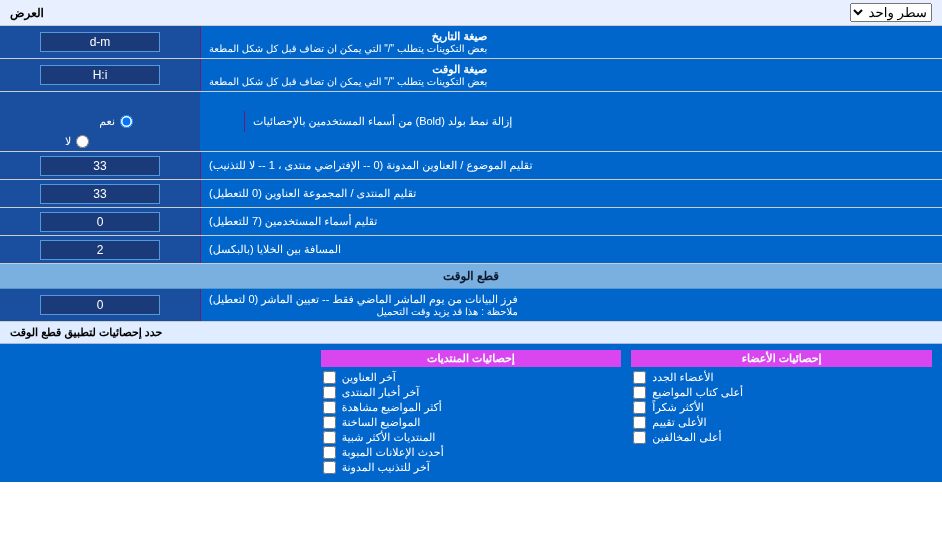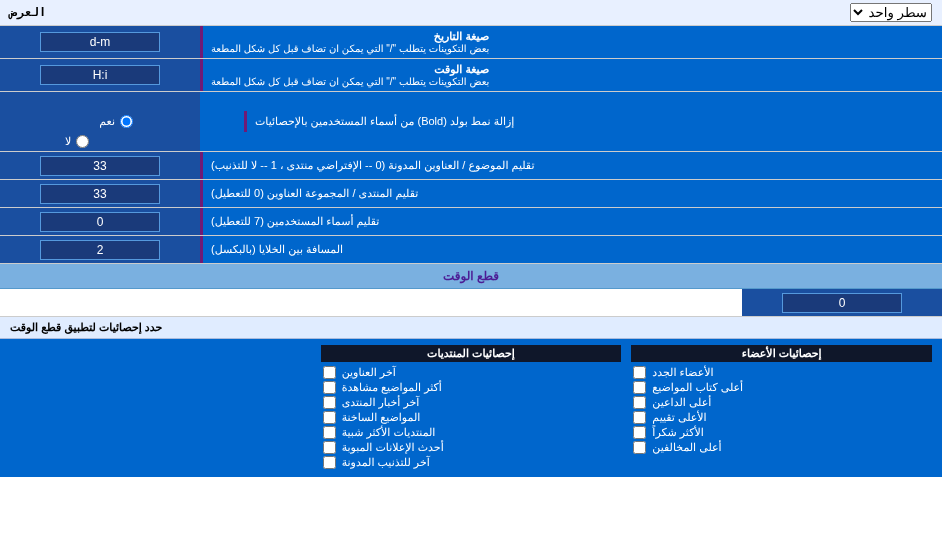--- a/index.html
+++ b/index.html
@@ -26,21 +26,21 @@
     .row-label {
       flex: 1;
       background: #0066cc;
       color: #fff;
       padding: 4px 8px;
       display: flex;
       align-items: center;
       justify-content: flex-end;
       text-align: right;
       font-size: 11px;
-      border-left: 3px solid #701a75;
+      border-left: 1px solid #701a75;
     }
 
     .row-input {
       width: 200px;
       background: #1a4fa0;
       display: flex;
       align-items: center;
       justify-content: center;
       padding: 3px 6px;
     }
@@ -62,21 +62,21 @@
       background: #e8f0ff;
       border-bottom: 1px solid #ccc;
       min-height: 26px;
       padding: 3px 10px;
       justify-content: space-between;
     }
 
     
     .section-header {
       background: #7ab0e0;
-      color: #4c1d95;
+      color: #0f172a;
       font-weight: bold;
       font-size: 12px;
       text-align: center;
       padding: 5px 8px;
       border-bottom: 1px solid #5599cc;
     }
 
     
     .radio-row {
       display: flex;
@@ -117,21 +117,21 @@
     .checkbox-col {
       flex: 1;
     }
 
     .checkbox-col-title {
       color: #fff;
       font-weight: bold;
       font-size: 11px;
       text-align: center;
       margin-bottom: 4px;
-      background: #0f172a;
+      background: #d946ef;
       padding: 2px 4px;
     }
 
     .checkbox-item {
       display: flex;
       align-items: center;
       color: #fff;
       font-size: 11px;
       margin: 2px 0;
       justify-content: flex-end;
@@ -160,21 +160,21 @@
 <div class="main-container">
 
   <div class="errd-row">
     <div>
       <select>
         <option>سطر واحد</option>
         <option>سطرين</option>
         <option>ثلاثة أسطر</option>
       </select>
     </div>
-    <div style="font-weight:bold;font-size:12px;color:#000;font-family:Liberation Mono, monospace;">العرض</div>
+    <div style="font-weight:bold;font-size:12px;color:#000;">العرض</div>
   </div>
 
   <div class="row">
     <div class="row-label">
       <div>
         <div style="font-weight:bold;">صيغة التاريخ</div>
         <div style="font-size:10px;">بعض التكوينات يتطلب "/" التي يمكن ان تضاف قبل كل شكل المطعة</div>
       </div>
     </div>
     <div class="row-input">
@@ -244,20 +244,26 @@
     <div class="row-input">
       <input type="text" value="2" style="">
     </div>
   </div>
 
   <div class="section-header">
     <span>قطع الوقت</span>
   </div>
 
   <div class="row">
+    <div class="row-label">
+      <div>
+        <div>فرز البيانات من يوم الماشر الماضي فقط -- تعيين الماشر (0 لتعطيل)</div>
+        <div style="font-size:10px;">ملاحظة : هذا قد يزيد وقت التحميل</div>
+      </div>
+    </div>
     <div class="row-input">
       <input type="text" value="0" style="">
     </div>
   </div>
 
   <div class="limit-label-row">
     <span>حدد إحصائيات لتطبيق قطع الوقت</span>
   </div>
 
   <div class="checkboxes-area">
@@ -266,52 +272,48 @@
       <div class="checkbox-col-title">إحصائيات الأعضاء</div>
       <div class="checkbox-item">
         <span>الأعضاء الجدد</span>
         <input type="checkbox" style="">
       </div>
       <div class="checkbox-item">
         <span>أعلى كتاب المواضيع</span>
         <input type="checkbox" style="">
       </div>
       <div class="checkbox-item">
-        <span>أعلى الداعين</span>
+        <span>الأكثر شكراً</span>
         <input type="checkbox" style="">
       </div>
       <div class="checkbox-item">
         <span>الأعلى تقييم</span>
-        <input type="checkbox" style="">
-      </div>
-      <div class="checkbox-item">
-        <span>الأكثر شكراً</span>
         <input type="checkbox" style="">
       </div>
       <div class="checkbox-item">
         <span>أعلى المخالفين</span>
         <input type="checkbox" style="">
       </div>
     </div>
 
     <div class="checkbox-col">
       <div class="checkbox-col-title">إحصائيات المنتديات</div>
       <div class="checkbox-item">
         <span>آخر العناوين</span>
         <input type="checkbox" style="">
       </div>
       <div class="checkbox-item">
+        <span>آخر أخبار المنتدى</span>
+        <input type="checkbox" style="">
+      </div>
+      <div class="checkbox-item">
         <span>أكثر المواضيع مشاهدة</span>
         <input type="checkbox" style="">
       </div>
       <div class="checkbox-item">
-        <span>آخر أخبار المنتدى</span>
-        <input type="checkbox" style="">
-      </div>
-      <div class="checkbox-item">
         <span>المواضيع الساخنة</span>
         <input type="checkbox" style="">
       </div>
       <div class="checkbox-item">
         <span>المنتديات الأكثر شبية</span>
         <input type="checkbox" style="">
       </div>
       <div class="checkbox-item">
         <span>أحدث الإعلانات المبوبة</span>
         <input type="checkbox" style="">

